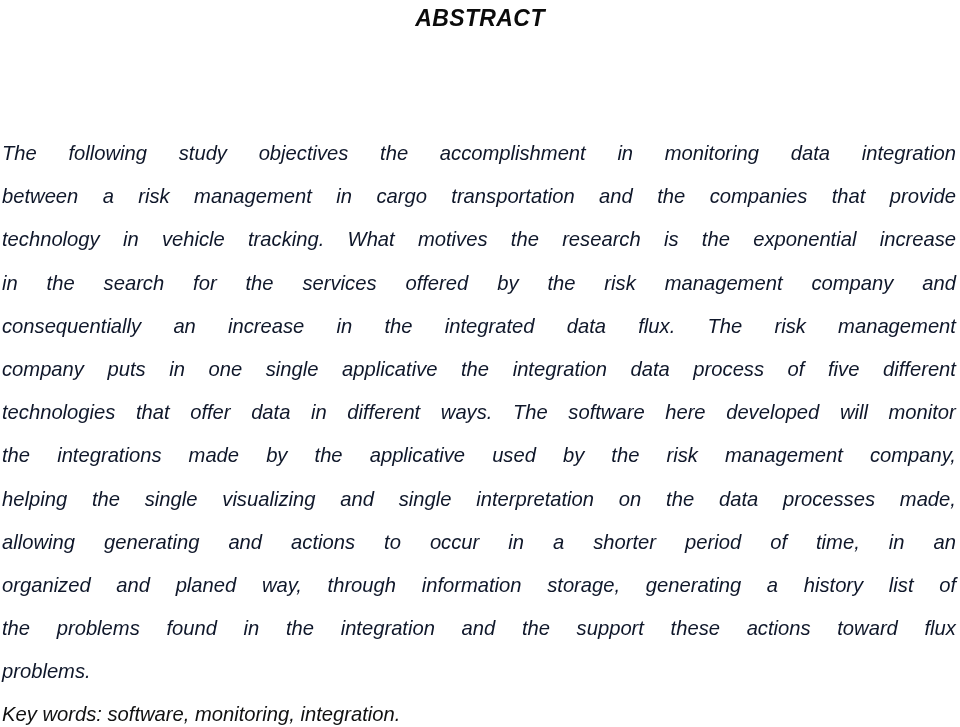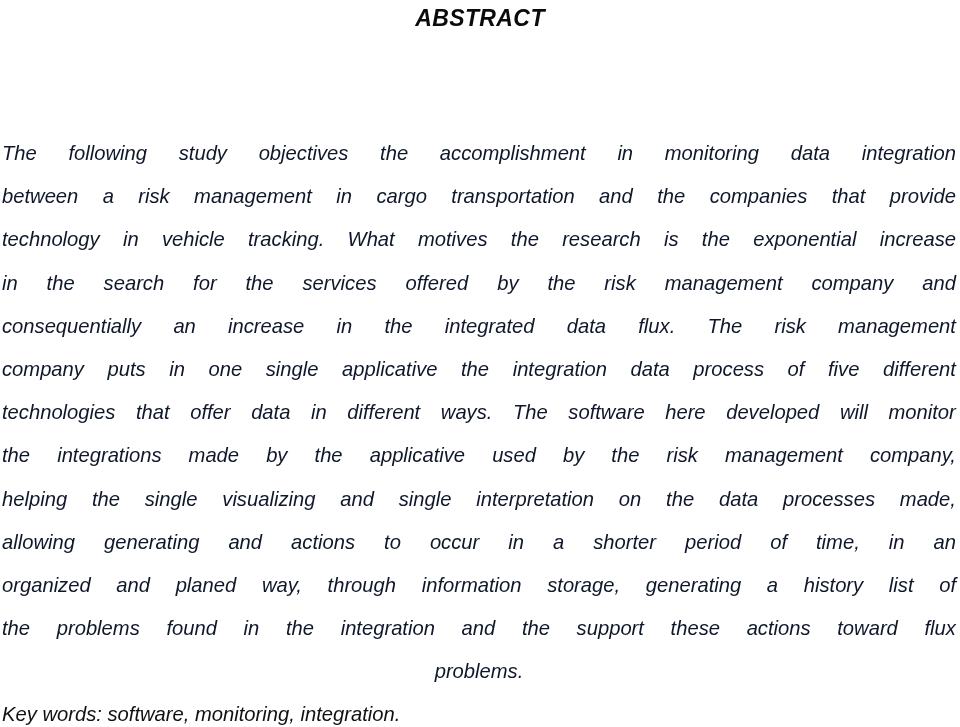--- a/index.html
+++ b/index.html
@@ -65,21 +65,21 @@
     justify-content: space-between;
     width: 954px;
   }
   .para-line.justify > span {
     white-space: pre;
   }
 
   
   .para-line.flush {
     display: block;
-    text-align: center;
+    text-align: left;
   }
 
   .kw-line {
     font-size: 20.2px;
     line-height: 43.2px;
     font-style: italic;
     color: #111111;
     white-space: nowrap;
   }
 </style>

